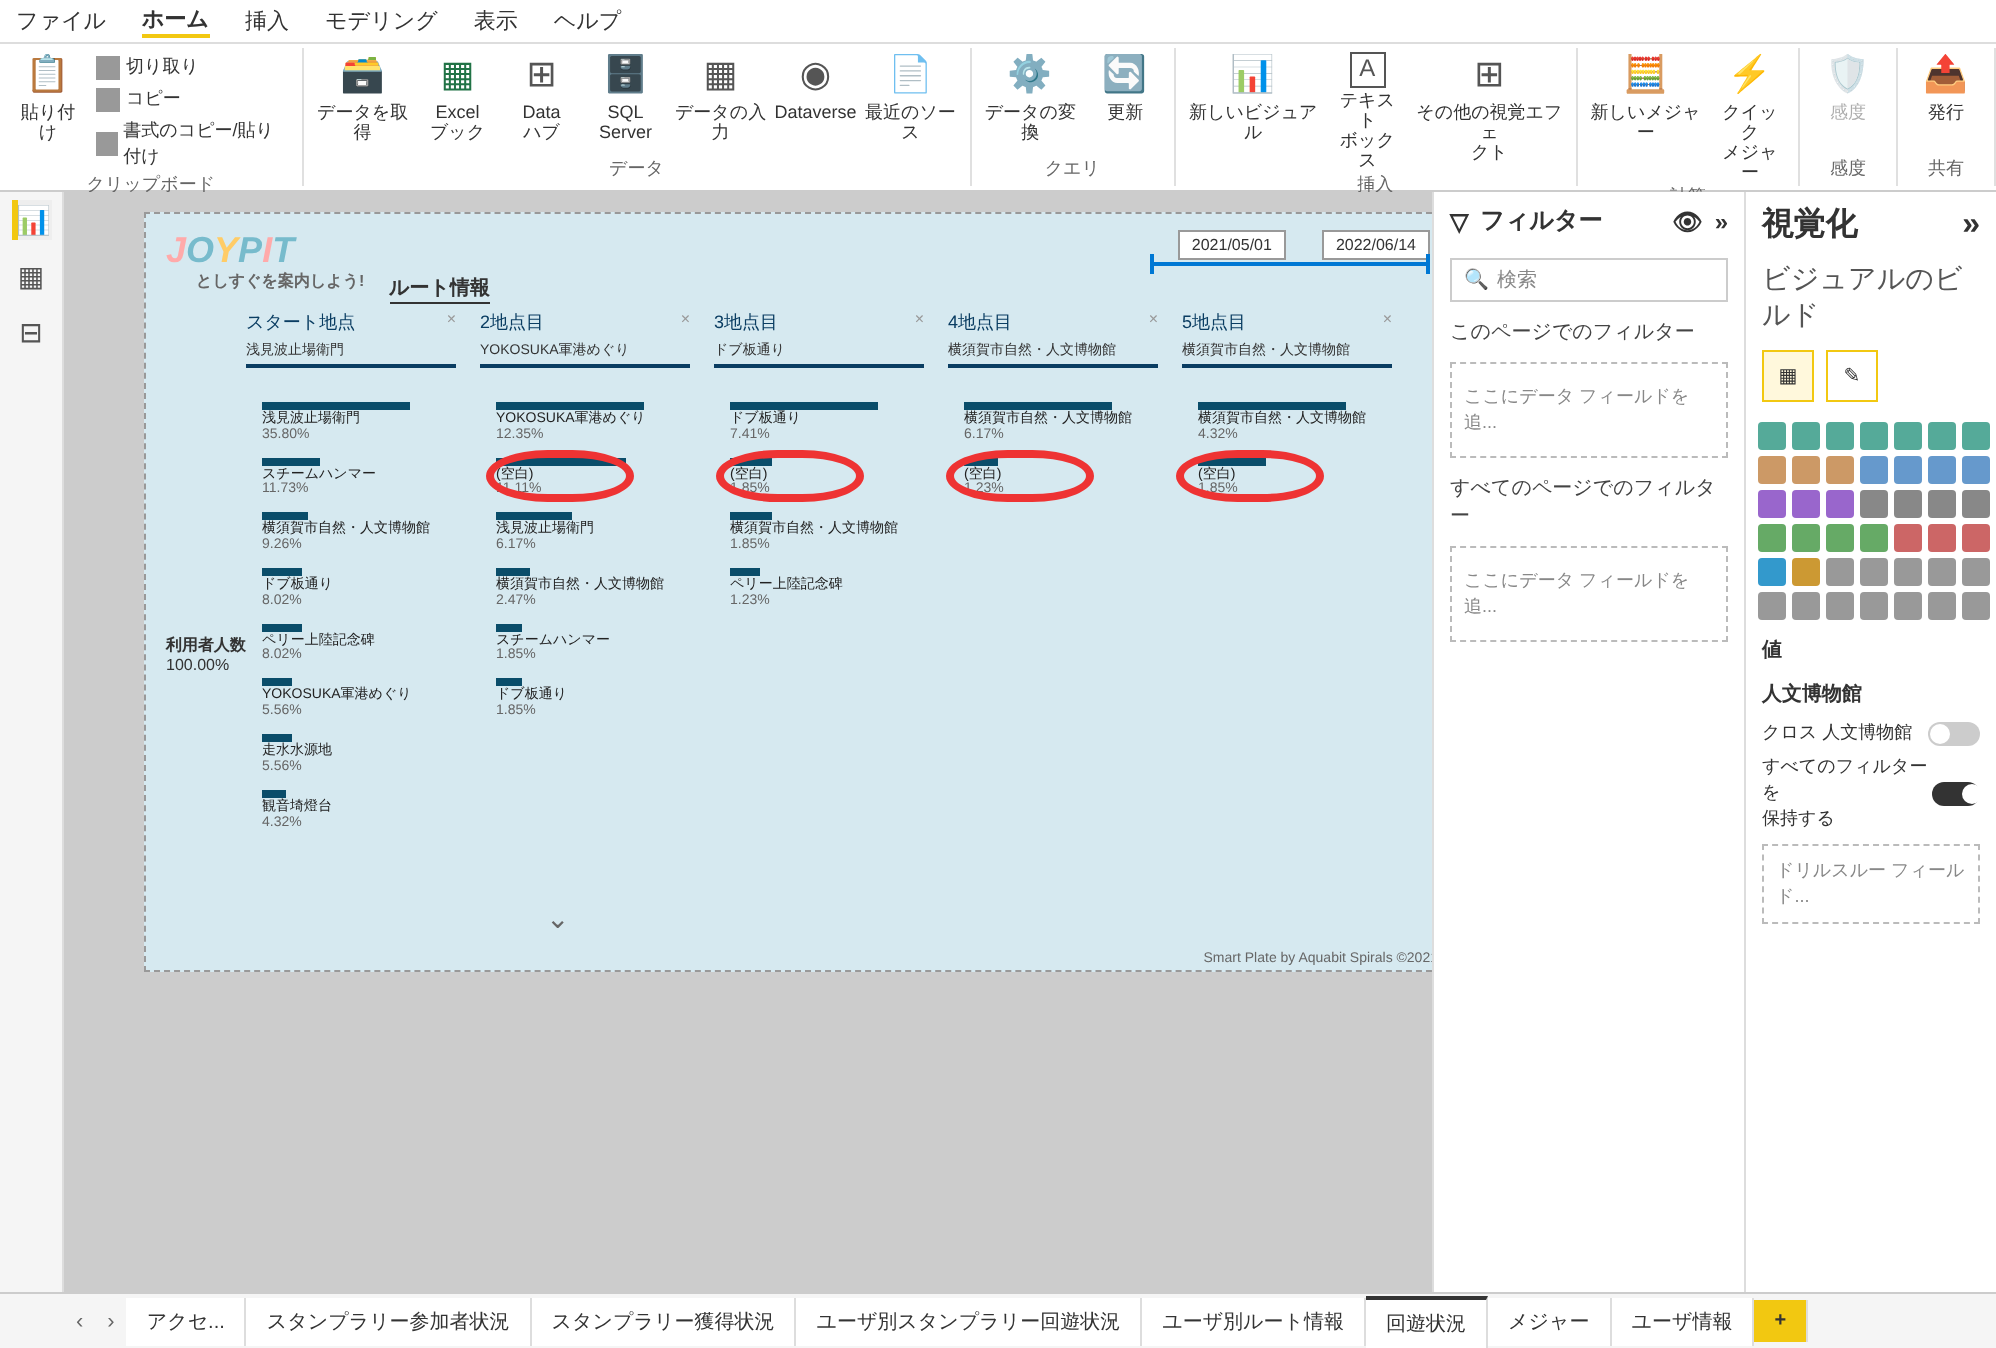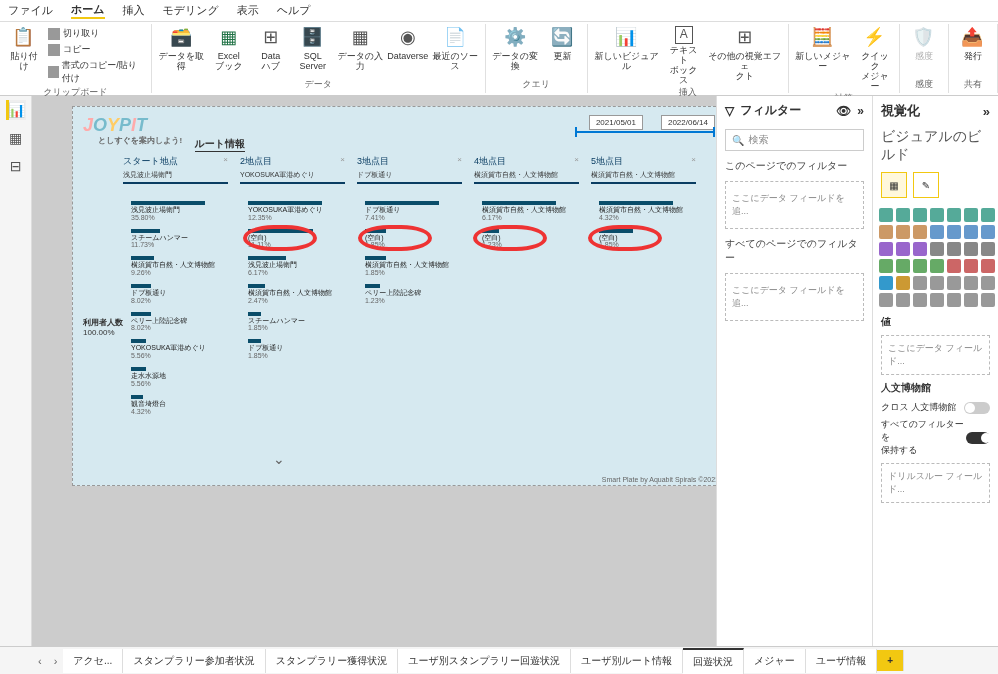--- a/index.html
+++ b/index.html
@@ -44,21 +44,21 @@
 .redcircle { position: absolute; border: 4px solid #e33; border-radius: 50% / 60%; pointer-events: none; }
 .footerf { position:absolute; bottom:2px; right:6px; font-size:7px; color:#666;}
 .chev { position:absolute; left:200px; bottom:18px; font-size:14px; color:#666;}
 .filters { width: 156px; background: #fff; border-left: 1px solid #ddd; display: flex; flex-direction: column; }
 .panehdr { display: flex; align-items: center; gap: 6px; padding: 6px 8px; font-size: 12px; font-weight: 600; }
 .panehdr .spacer { flex: 1; }
 .search { margin: 4px 8px; border: 1px solid #ccc; padding: 3px 6px; display: flex; align-items: center; gap: 4px; font-size: 10px; color: #888; }
 .fsection { padding: 4px 8px; font-size: 10px; color: #444; }
 .fwell { margin: 4px 8px; border: 1px dashed #bbb; padding: 10px 6px; font-size: 9px; color: #888; text-align: left; }
 .vispane { width: 126px; background: #fff; border-left: 1px solid #ddd; display: flex; flex-direction: column; font-size:10px;}
-.vispane .panehdr { font-size: 13px; }
+.vispane .panehdr { font-size: 16px; }
 .vsubtitle { padding: 2px 8px; font-size: 14px; color: #555; }
 .vicons { padding: 6px 8px; display: flex; gap: 6px; }
 .vibox { width: 26px; height: 26px; border: 1px solid #f2c811; display:flex;align-items:center;justify-content:center;}
 .vibox.sel { background: #fff8dc; }
 .vizgrid { padding: 4px 6px; display: grid; grid-template-columns: repeat(7, 14px); gap: 3px; }
 .vizgrid span { width: 14px; height: 14px; background: #888; display:inline-block; border-radius:2px; }
 .fieldsec { padding: 4px 8px; font-size: 10px; font-weight: 600; }
 .toggle-row { display: flex; align-items: center; justify-content: space-between; padding: 2px 8px; font-size: 9px; }
 .toggle { width: 26px; height: 12px; border-radius: 6px; background: #ccc; position: relative; }
 .toggle.on { background: #333; }
@@ -438,21 +438,20 @@
         <span style="background: rgb(153, 153, 153);"></span>
         <span style="background: rgb(153, 153, 153);"></span>
         <span style="background: rgb(153, 153, 153);"></span>
         <span style="background: rgb(153, 153, 153);"></span>
         <span style="background: rgb(153, 153, 153);"></span>
         <span style="background: rgb(153, 153, 153);"></span>
         <span style="background: rgb(153, 153, 153);"></span>
         <span style="background: rgb(153, 153, 153);"></span>
       </div>
     <div class="fieldsec">値</div>
-    <div class="fwell" style="margin:2px 8px;padding:6px">ここにデータ フィールド...</div>
     <div class="fieldsec">人文博物館</div>
     <div class="toggle-row">
       <span>クロス 人文博物館</span>
       <div class="toggle">
           <div class="knob"></div>
         </div>
     </div>
     <div class="toggle-row">
       <span style="white-space:pre-line">すべてのフィルターを
 保持する</span>

